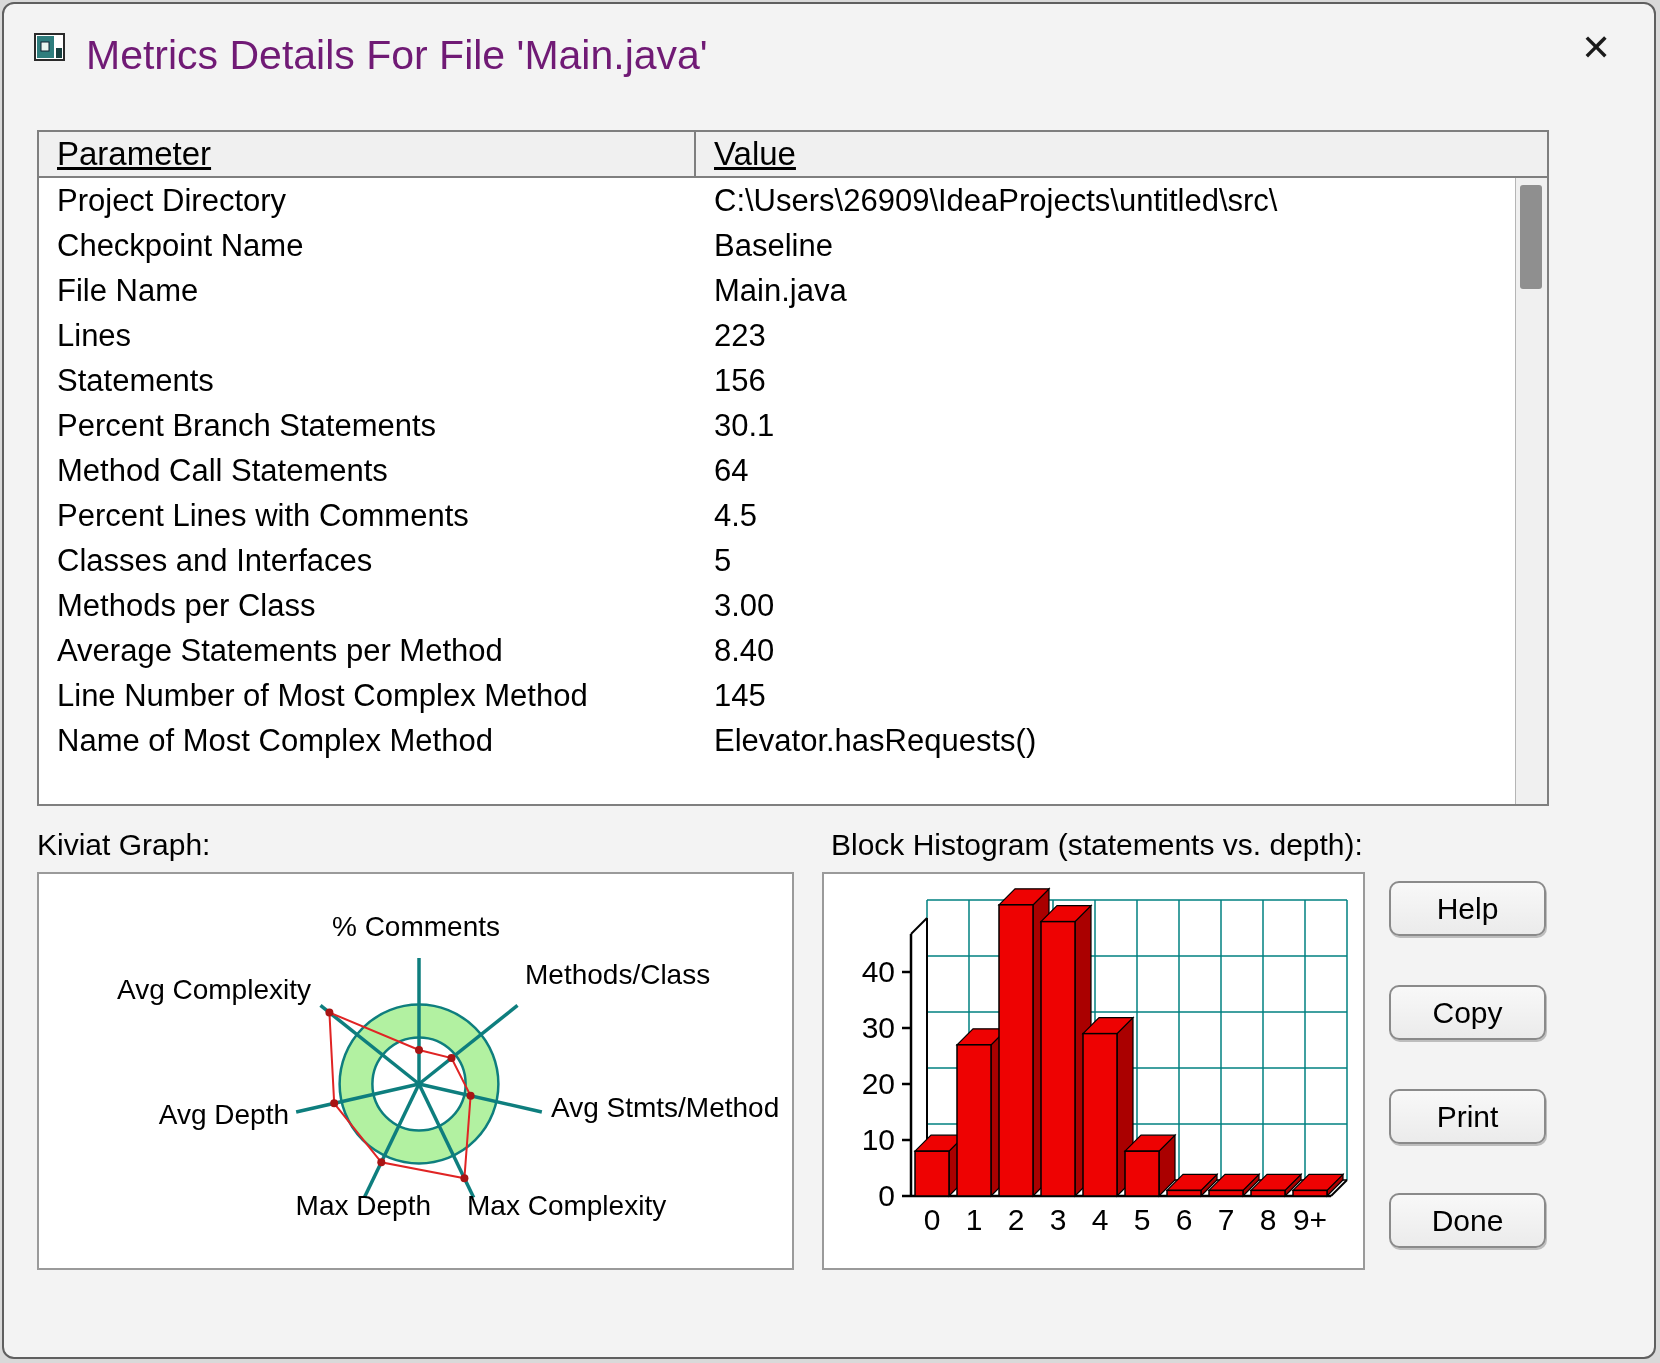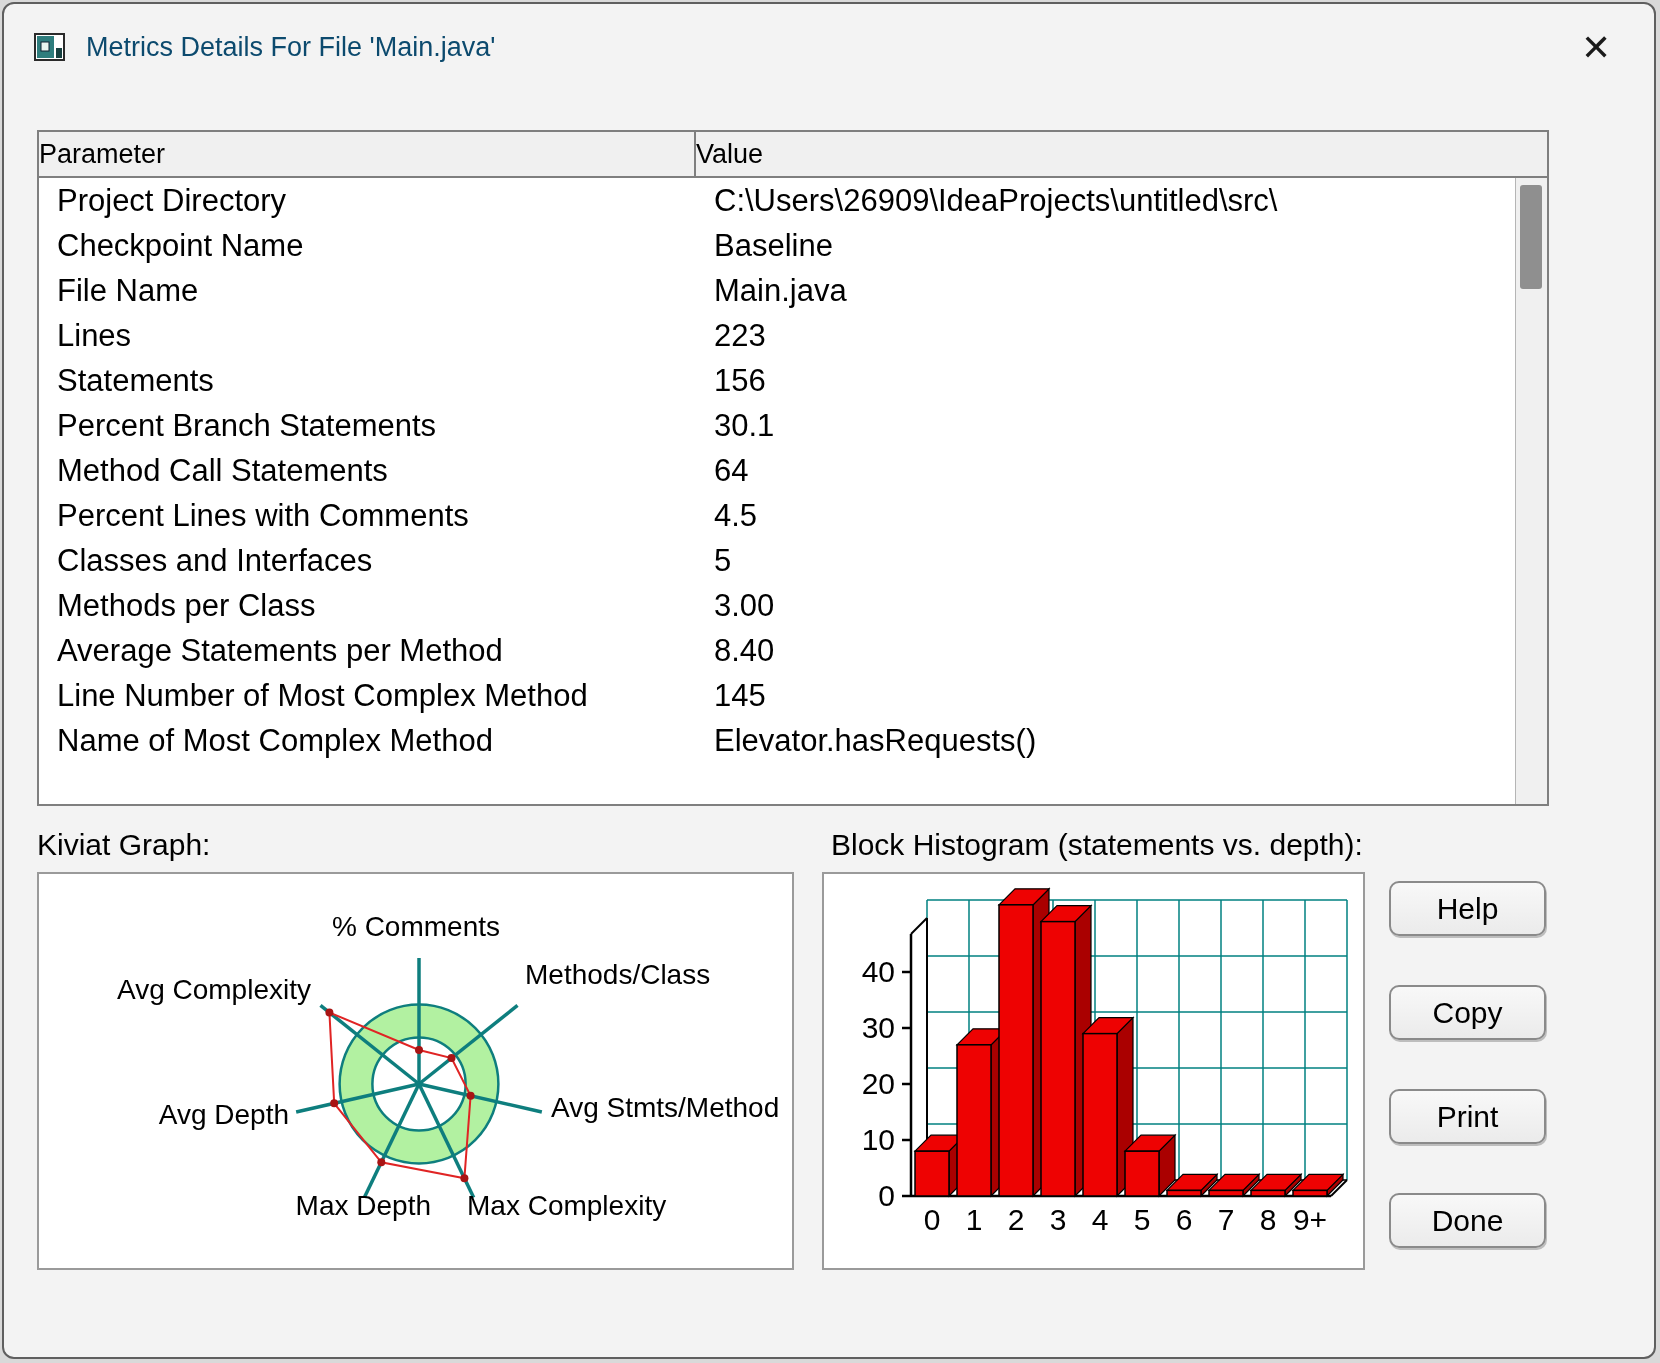--- a/index.html
+++ b/index.html
@@ -17,21 +17,21 @@
     border: 2px solid #5f5f5f;
     border-radius: 12px;
     box-sizing: border-box;
     overflow: hidden;
   }
   
   .titlebar { position: absolute; left: 0; top: 0; right: 0; height: 92px; }
   .app-icon { position: absolute; left: 30px; top: 26px; width: 34px; height: 34px; }
   .window-title {
     position: absolute; left: 82px; top: 28px;
-    font-size: 27px; color: #0c4a6e; white-space: nowrap;
+    font-size: 41px; color: #701a75; white-space: nowrap;
   }
   .close-btn {
     position: absolute; right: 30px; top: 18px;
     width: 56px; height: 52px;
     display: flex; align-items: center; justify-content: center;
     font-size: 36px; color: #1a1a1a; cursor: pointer;
   }
   
   .mtable {
     position: absolute; left: 33px; top: 126px;
@@ -40,23 +40,23 @@
     border: 2px solid #7f7f7f;
     box-sizing: border-box;
   }
   .thead {
     display: flex; height: 46px;
     background: #f0f0f0;
     border-bottom: 2px solid #7f7f7f;
     box-sizing: border-box;
   }
   .hcell {
-    font-size: 27px; line-height: 44px;
-    padding-left: 0; box-sizing: border-box;
-    white-space: nowrap; overflow: hidden;
+    font-size: 33px; line-height: 44px;
+    padding-left: 18px; box-sizing: border-box;
+    white-space: nowrap; overflow: hidden; text-decoration: underline;
   }
   .hcell.param { width: 657px; border-right: 2px solid #7f7f7f; }
   .hcell.val   { flex: 1; }
   .tbody {
     position: absolute; left: 0; top: 46px; right: 31px; bottom: 0;
     overflow: hidden;
   }
   .trow { display: flex; height: 45px; }
   .cell {
     font-size: 31px; line-height: 45px;

